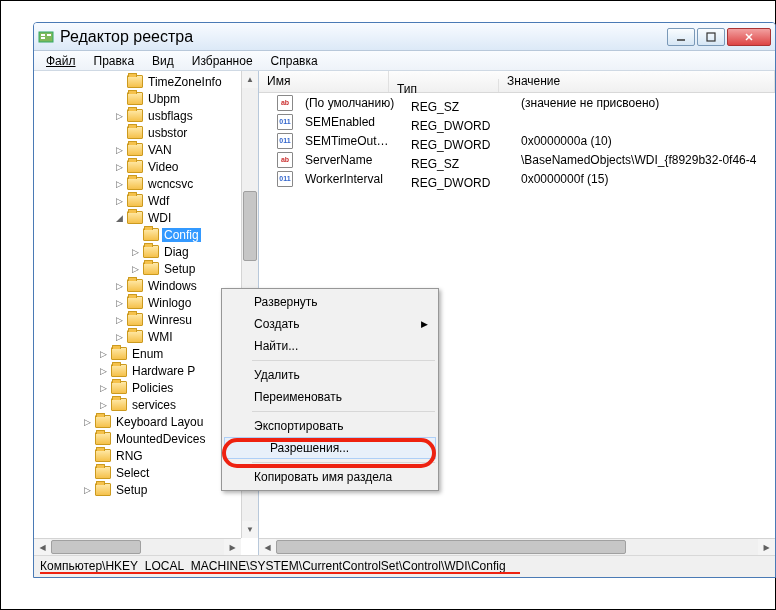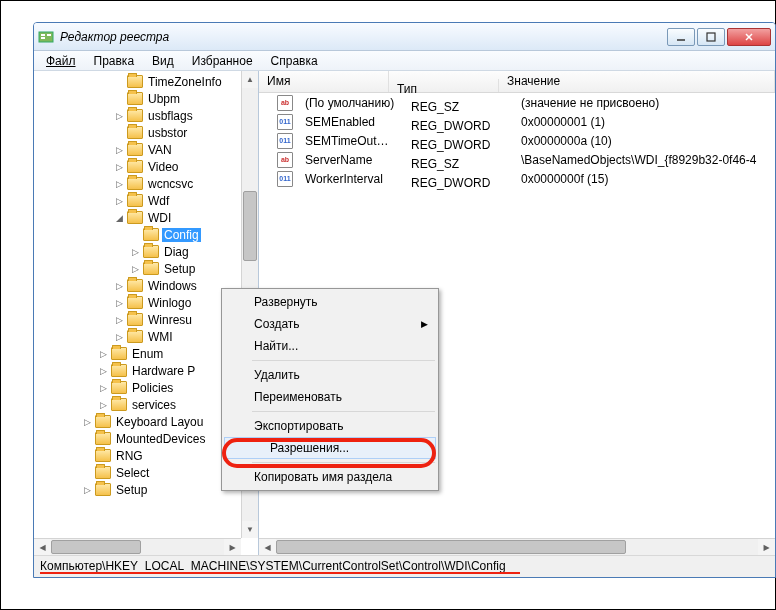--- a/index.html
+++ b/index.html
@@ -4,21 +4,21 @@
 <style>
 * { box-sizing: border-box; margin: 0; padding: 0; font-family: "Segoe UI", Tahoma, sans-serif; font-size: 12px; }
 body { background: #fff; width: 776px; height: 610px; position: relative; overflow: hidden; }
 
 .outer-border { position: absolute; inset: 0; border: 1px solid #000; }
 
 .window { position: absolute; left: 33px; top: 22px; width: 743px; height: 556px; background: #fff; border: 1px solid #4a7ab5; border-radius: 4px 4px 0 0; overflow: hidden; }
 
 .titlebar { height: 28px; background: linear-gradient(#f8fbff, #dce9f7); display: flex; align-items: center; padding: 0 4px; border-bottom: 1px solid #b8c8da; }
 .titlebar .icon { width: 16px; height: 16px; margin-right: 6px; display: flex; align-items: center; justify-content: center; }
-.titlebar .title { flex: 1; color: #000; font-size: 12px; font-style: italic; }
+.titlebar .title { flex: 1; color: #000; font-size: 16px; }
 .win-btns { display: flex; gap: 2px; }
 .win-btn { width: 28px; height: 18px; border: 1px solid #7a99b8; border-radius: 2px; background: linear-gradient(#fafdff,#d6e6f5); display: flex; align-items: center; justify-content: center; cursor: pointer; }
 .win-btn.close { width: 44px; background: linear-gradient(#f2a0a0,#d44); border-color: #a33; color: #fff; }
 .win-btn svg { width: 10px; height: 10px; }
 
 .menubar { height: 20px; background: linear-gradient(#fafcff,#eef3f9); border-bottom: 1px solid #cfd9e4; display: flex; align-items: center; padding-left: 4px; gap: 2px; }
 .menubar .menu-item { padding: 2px 8px; cursor: pointer; }
 .menubar .menu-item .u { text-decoration: underline; }
 
 .client { position: absolute; top: 48px; left: 0; right: 0; bottom: 22px; display: flex; }
@@ -271,21 +271,20 @@
           <div class="list-row">
             <span class="val-icon sz">ab</span>
             <span class="cell col-name" style="width:106px">(По умолчанию)</span>
             <span class="cell col-type">REG_SZ</span>
             <span class="cell col-val">(значение не присвоено)</span>
           </div>
           <div class="list-row">
             <span class="val-icon dw">011</span>
             <span class="cell col-name" style="width:106px">SEMEnabled</span>
             <span class="cell col-type">REG_DWORD</span>
-            <span class="cell col-val">0x00000001 (1)</span>
           </div>
           <div class="list-row">
             <span class="val-icon dw">011</span>
             <span class="cell col-name" style="width:106px">SEMTimeOutVal...</span>
             <span class="cell col-type">REG_DWORD</span>
             <span class="cell col-val">0x0000000a (10)</span>
           </div>
           <div class="list-row">
             <span class="val-icon sz">ab</span>
             <span class="cell col-name" style="width:106px">ServerName</span>

